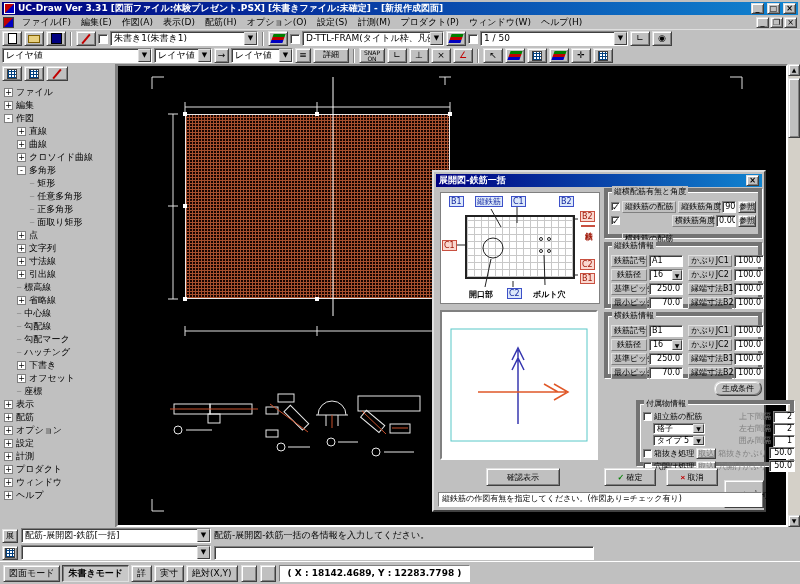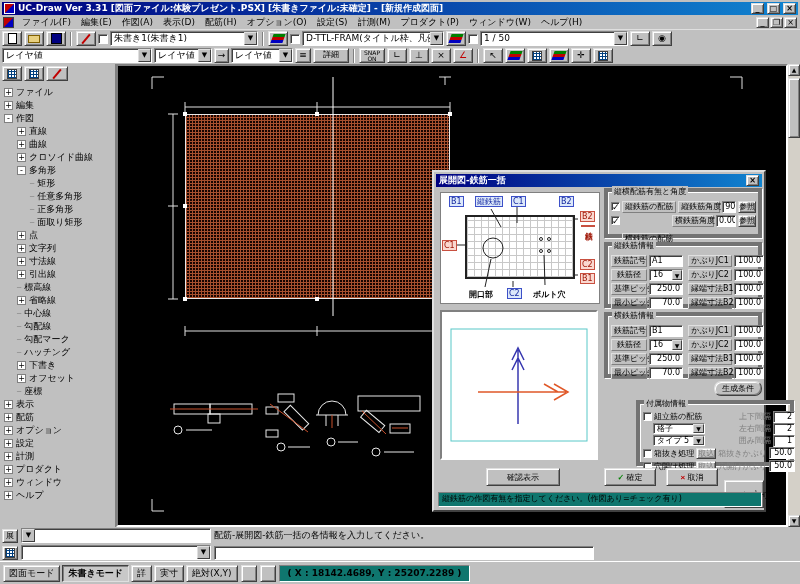--- a/index.html
+++ b/index.html
@@ -1,21 +1,21 @@
 <!DOCTYPE html>
 <html><head>
 <meta charset="utf-8">
 <style>
 *{box-sizing:border-box;margin:0;padding:0;}
 body{margin:0;background:#808080;font-family:"DejaVu Sans",sans-serif;}
 #app{position:relative;width:800px;height:584px;background:#c0c0c0;overflow:hidden;color:#000;font-size:10px;}
 .abs{position:absolute;}
 .raised{background:#c0c0c0;border:1px solid;border-color:#dfdfdf #404040 #404040 #dfdfdf;box-shadow:inset 1px 1px 0 #fff,inset -1px -1px 0 #808080;}
 .flat{background:#c0c0c0;border:1px solid #c0c0c0;}
-.sunkg{background:#0f766e;border:1px solid;border-color:#808080 #fff #fff #808080;}
+.sunkg{background:#ffffff;border:1px solid;border-color:#808080 #fff #fff #808080;}
 .pressed{background:#c8c8c8;border:1px solid;border-color:#404040 #dfdfdf #dfdfdf #404040;box-shadow:inset 1px 1px 0 #808080;font-weight:bold;}
 
 .titlebar{left:2px;top:2px;width:796px;height:13px;background:linear-gradient(90deg,#000080,#1084d0);display:flex;align-items:center;color:#fff;font-size:9px;font-weight:bold;padding:0 2px;gap:3px;}
 .titletext{flex:1;white-space:nowrap;overflow:hidden;}
 .winbtn{width:13px;height:11px;font-size:8px;line-height:9px;text-align:center;color:#000;flex:0 0 auto;}
 .appicon{width:11px;height:11px;background:linear-gradient(135deg,#c00000 48%,#0000c0 52%);border:1px solid #fff;}
 
 .menubar{left:2px;top:15px;width:796px;height:14px;display:flex;align-items:center;gap:1px;padding:0 1px;}
 .menu-item{padding:1px 5px;font-size:9px;white-space:nowrap;}
 .mdico{width:11px;height:11px;background:linear-gradient(135deg,#c00000 48%,#0000c0 52%);border:1px solid #404040;margin-right:2px;}
@@ -640,20 +640,21 @@
     </button>
 
     <div class="sunkg abs" style="left:4px;top:320px;width:324px;height:15px;font-size:8px;line-height:12px;padding:0 3px;white-space:nowrap;overflow:hidden;">縦鉄筋の作図有無を指定してください。(作図あり=チェック有り)</div>
   </div>
 
   <div id="cmd1" class="abs">
     <span class="tbtn raised" style="width:16px;height:14px;">
         <span class="gl" style="font-size:8px;">展</span>
       </span>
     <span class="combo" style="width:190px;">
+      <span class="val">配筋-展開図-鉄筋[一括]</span>
       <span class="dd">▼</span>
     </span>
     <span style="font-size:9px;white-space:nowrap;">配筋-展開図-鉄筋一括の各情報を入力してください。</span>
   </div>
   <div id="cmd2" class="abs">
     <span class="tbtn raised" style="width:16px;height:14px;">
         <span class="ico-grid"></span>
       </span>
     <span class="combo" style="width:190px;">
       <span class="val"></span>
@@ -665,16 +666,16 @@
   <div id="statusbar" class="abs">
     <span id="modebtns" style="display:flex;gap:2px;">
         <span class="stbtn raised">図面モード</span>
         <span class="stbtn pressed">朱書きモード</span>
         <span class="stbtn raised">詳</span>
         <span class="stbtn raised">実寸</span>
         <span class="stbtn raised">絶対(X,Y)</span>
       </span>
     <span class="stbtn raised" style="width:16px;padding:0;"></span>
     <span class="stbtn raised" style="width:16px;padding:0;"></span>
-    <span class="coords sunkg">( X : 18142.4689, Y : 25207.2289 )</span>
+    <span class="coords sunkg">( X : 18142.4689, Y : 12283.7798 )</span>
   </div>
 
 </div>
 
 </body></html>

